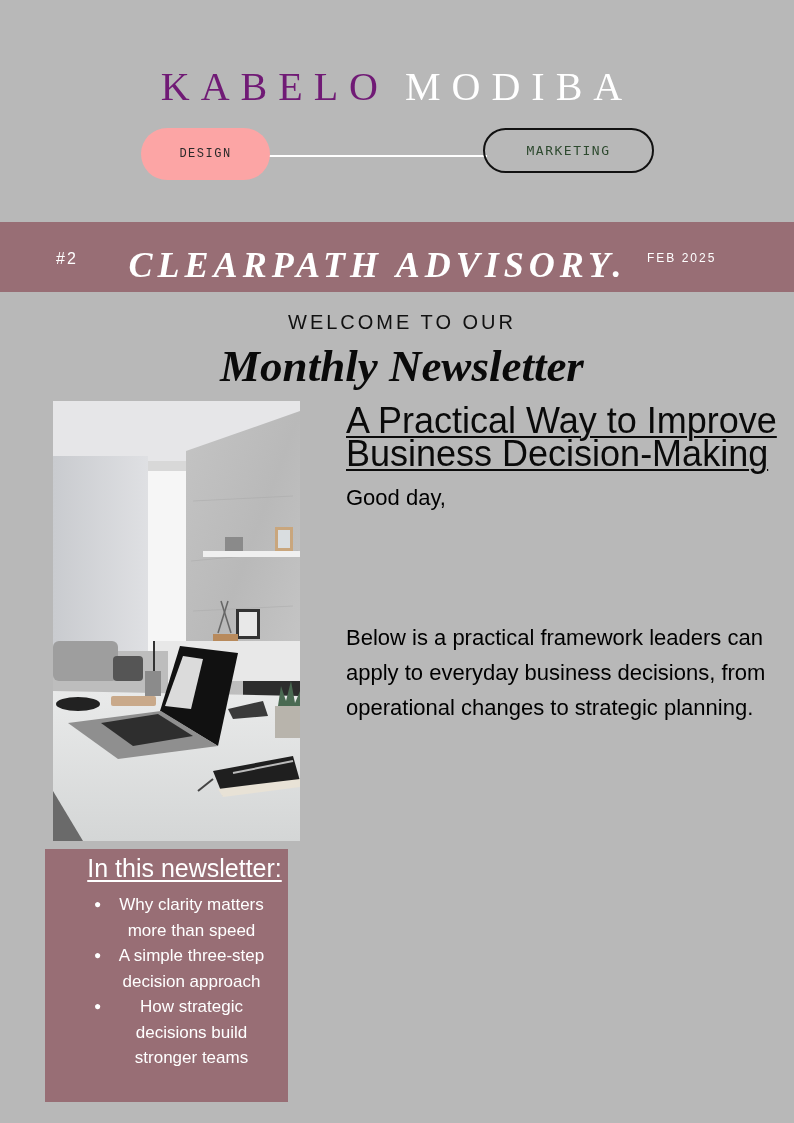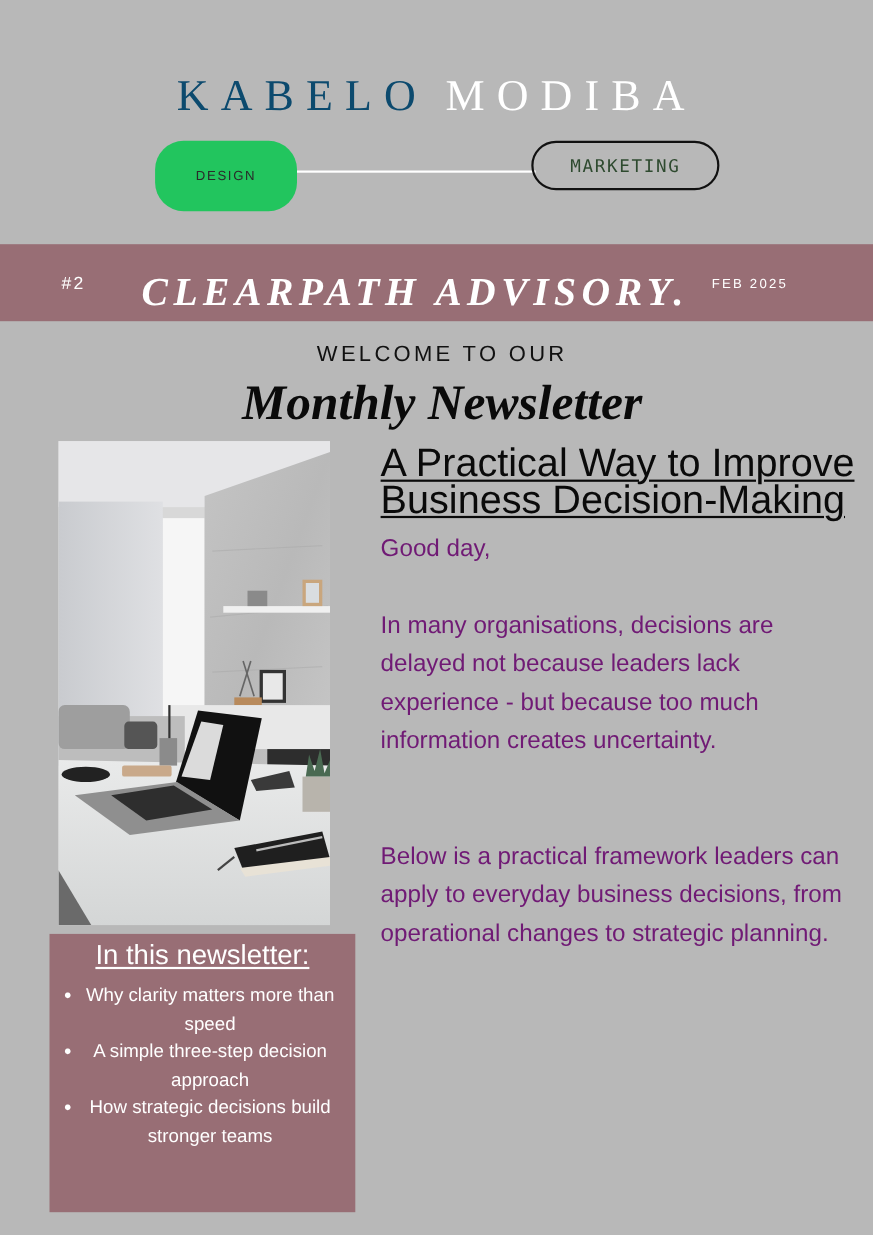--- a/index.html
+++ b/index.html
@@ -15,41 +15,41 @@
     
     .brand {
       left: 0; width: 794px; top: 62px;
       text-align: center;
       font-family: "Liberation Serif", serif;
       font-size: 40px;
       letter-spacing: 11px;
       line-height: 50px;
       white-space: nowrap;
     }
-    .brand .first { color: #0c4a6e; text-align: right; }
+    .brand .first { color: #701a75; text-align: right; }
     .brand .last { color: #ffffff; margin-left: 16px; }
 
     
     .connector {
       left: 265px; top: 155px; width: 222px; height: 2px;
       background: #ffffff;
     }
     .pill-design {
-      left: 141px; top: 128px; width: 129px; height: 64px;
-      background: #22c55e; border-radius: 26px;
+      left: 141px; top: 128px; width: 129px; height: 52px;
+      background: #fca5a5; border-radius: 26px;
       display: flex; align-items: center; justify-content: center;
-      font-family: Liberation Sans, sans-serif;
+      font-family: Liberation Mono, monospace;
       font-size: 12px; letter-spacing: 1.5px; color: #2a2a2a;
     }
     .pill-marketing {
       left: 483px; top: 128px; width: 171px; height: 45px;
       border: 2px solid #111; border-radius: 23px;
       display: flex; align-items: center; justify-content: center;
       font-family: "DejaVu Sans Mono", monospace;
-      font-size: 16px; letter-spacing: 1.5px; color: #2e4a2f;
+      font-size: 13px; letter-spacing: 1.5px; color: #2e4a2f;
     }
 
     
     .banner {
       left: 0; top: 222px; width: 794px; height: 70px;
       background: #986e75;
       color: #ffffff;
     }
     .banner .issue {
       left: 56px; top: 28px; font-size: 16px; letter-spacing: 2px;
@@ -75,23 +75,24 @@
     }
 
     
     .photo {
       left: 53px; top: 401px; width: 247px; height: 440px; overflow: hidden;
       background: #d8d8d8;
     }
 
     
     .toc {
-      left: 45px; top: 849px; width: 278px; height: 253px;
+      left: 45px; top: 849px; width: 243px; height: 253px;
       background: #986e75; color: #ffffff;
       text-align: center;
+      padding-left: 36px;
     }
     .toc-title {
       font-size: 25px; line-height: 28px; padding-top: 5px;
       text-decoration: underline; text-decoration-thickness: 1.5px; text-underline-offset: 3px;
     }
     .toc ul { list-style: none; margin-top: 10px; }
     .toc li {
       position: relative; font-size: 17px; line-height: 25.5px;
       padding: 0 16px 0 30px;
     }
@@ -102,21 +103,21 @@
     
     .article {
       left: 346px; top: 404px; width: 440px;
     }
     .article-title {
       font-size: 36px; line-height: 33px; color: #0a0a0a;
       text-decoration: underline; text-decoration-thickness: 2px; text-underline-offset: 3px;
     }
     .article-body {
       margin-top: 10px;
-      font-size: 22px; line-height: 35px; color: #701a75;
+      font-size: 22px; line-height: 35px; color: #000000;
     }
     .article-body p { margin: 0; }
     .article-body .gap { height: 35px; }
   </style>
 </head>
 <body>
 
 <div class="abs brand">
   <span class="first">KABELO</span><span class="last">MODIBA</span>
 </div>
@@ -219,18 +220,17 @@
     <li><span class="bullet">●</span><span>A simple three-step decision approach</span></li>
     <li><span class="bullet">●</span><span>How strategic decisions build stronger teams</span></li>
   </ul>
 </div>
 
 <div class="abs article">
   <div class="article-title">A Practical Way to Improve Business Decision-Making</div>
   <div class="article-body">
     <p>Good day,</p>
     <div class="gap"></div>
-    <p>In many organisations, decisions are delayed not because leaders lack experience  - but because too much information creates uncertainty.</p>
     <div class="gap"></div>
     <div class="gap"></div>
     <p>Below is a practical framework leaders can apply to everyday business decisions, from operational changes to strategic planning.</p>
   </div>
 </div>
 
 </body></html>

